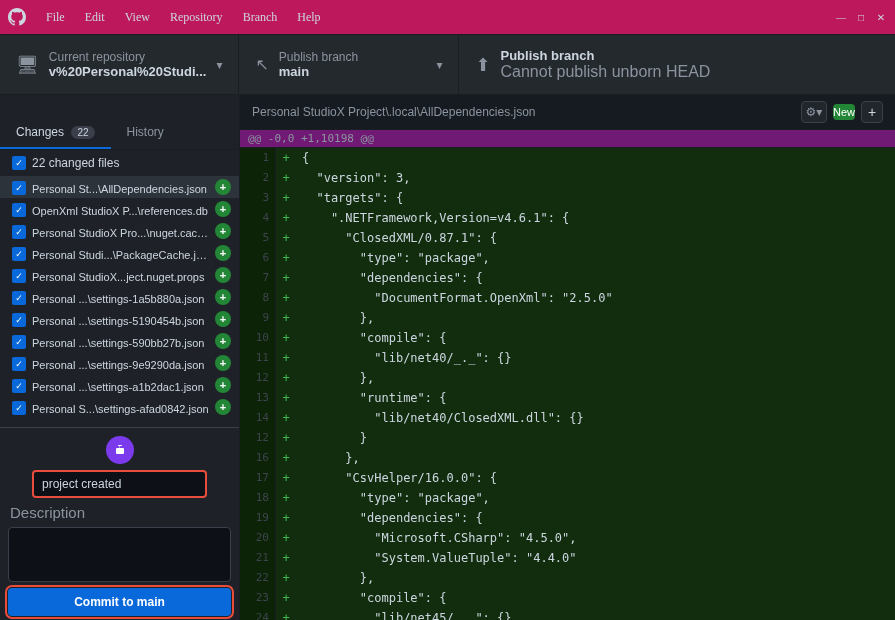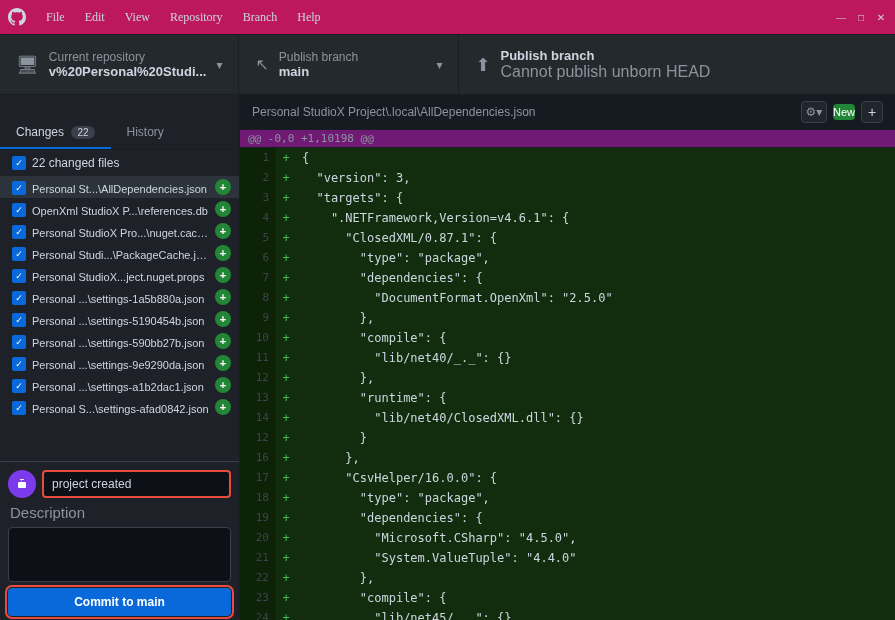--- a/index.html
+++ b/index.html
@@ -238,20 +238,21 @@
       border-top: 1px solid #3a3f4b;
       padding: 8px;
       display: flex;
       flex-direction: column;
       gap: 6px;
     }
     .commit-row {
       display: flex;
       align-items: center;
       gap: 6px;
+      flex-direction: column;
     }
     .avatar-icon {
       width: 28px;
       height: 28px;
       border-radius: 50%;
       background: #7c3aed;
       display: flex;
       align-items: center;
       justify-content: center;
       flex-shrink: 0;

